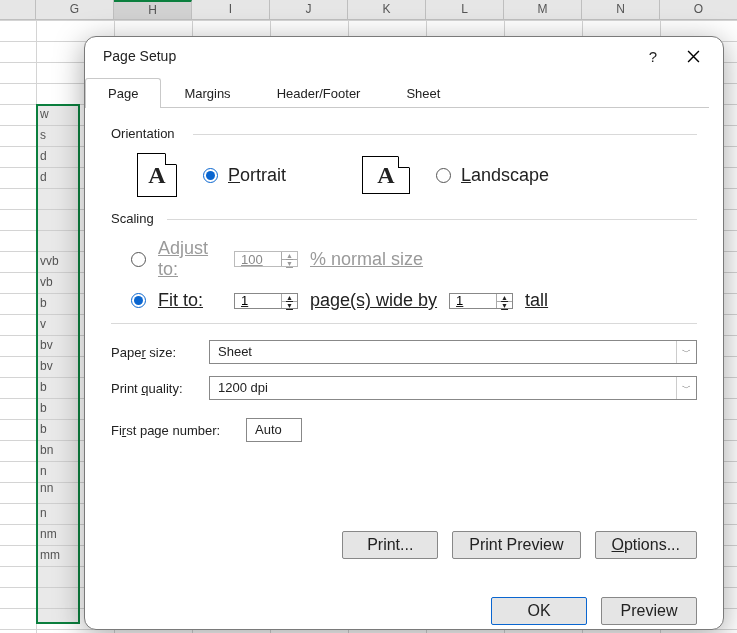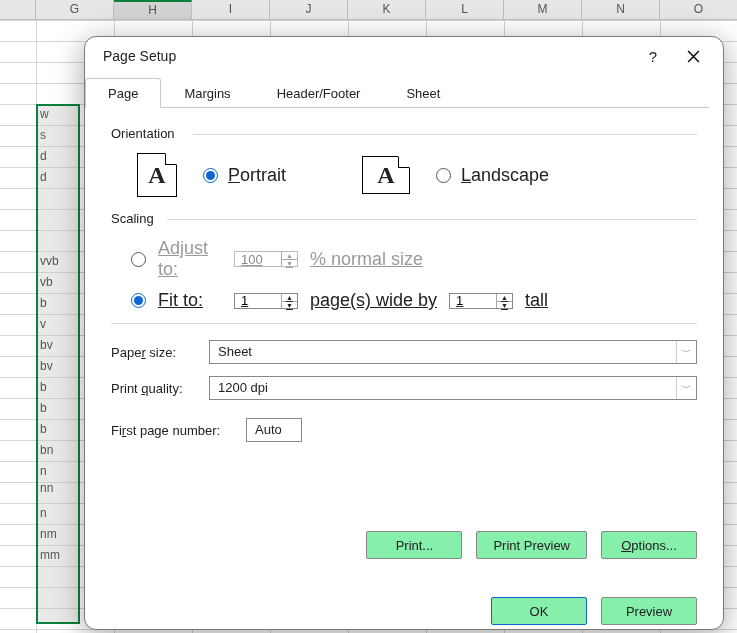--- a/index.html
+++ b/index.html
@@ -271,25 +271,25 @@
     position: absolute;
     right: 26px;
     display: flex; gap: 14px;
   }
   .btnrow.top { bottom: 70px; }
   .btnrow.bottom { bottom: 4px; }
   .btn {
     min-width: 96px;
     height: 28px;
     border: 1px solid #888;
-    background: #86efac;
+    background: #e5e5e5;
     display: flex; align-items: center; justify-content: center;
     padding: 0 16px;
     cursor: pointer;
-    font-size: 13px;
+    font-size: 16px;
     border-radius: 2px;
   }
   .btn.primary { border-color: #0a66d0; }
   .chev { font-size: 9px; }
 </style>
 </head>
 <body>
 
 <div class="sheet">
   <div class="col-headers">

